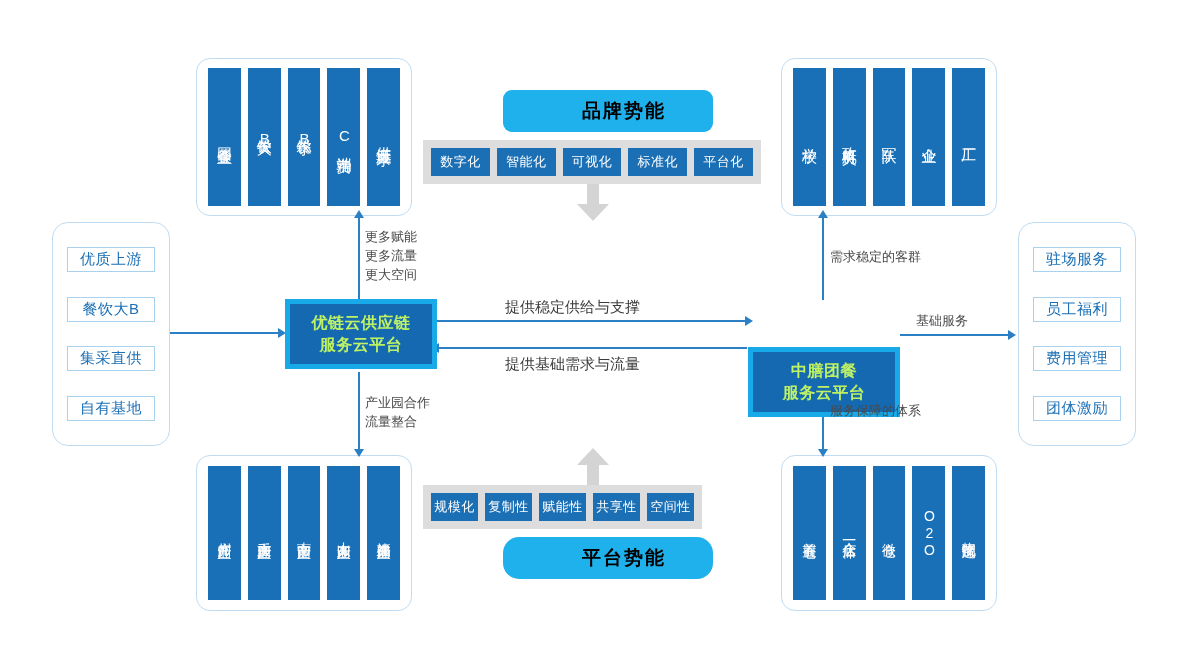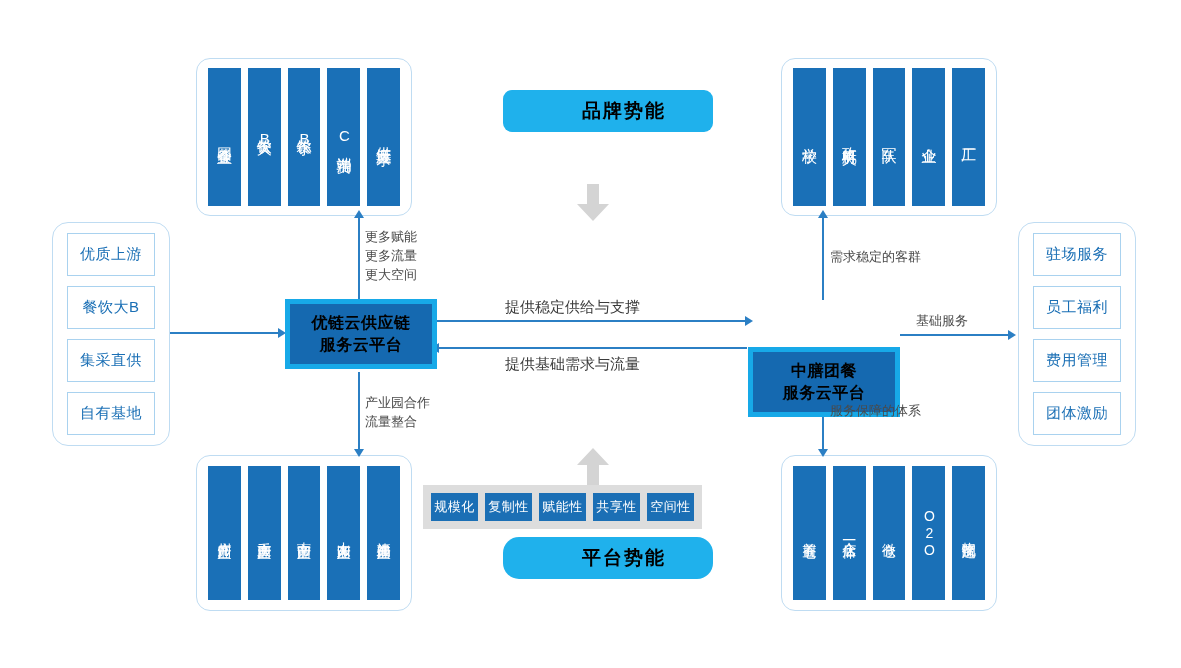--- a/index.html
+++ b/index.html
@@ -55,21 +55,21 @@
     border-radius:16px;
     background:#fff;
     box-sizing:border-box;
     display:flex;
     flex-direction:column;
     align-items:center;
     justify-content:space-evenly;
   }
   .scell{
     width:88px;
-    height:43px;
+    height:25px;
     border:1px solid #a9d2ef;
     box-sizing:border-box;
     display:flex;
     align-items:center;
     justify-content:center;
     color:#1a6fb5;
     font-size:15px;
     letter-spacing:.5px;
     background:#fff;
   }
@@ -81,21 +81,21 @@
     padding:5px;
     box-sizing:border-box;
   }
   .cnode .inner{
     width:100%;height:100%;
     background:#1569b0;
     display:flex;
     flex-direction:column;
     align-items:center;
     justify-content:center;
-    color:#000000;
+    color:#bef264;
     font-weight:bold;
     font-size:16px;
     line-height:1.38;
     letter-spacing:.5px;
   }
 
   
   .badge{
     position:absolute;
     background:#1fb1ec;
@@ -263,20 +263,37 @@
         <span>费用管理</span>
       </div>
     <div class="scell">
         <span>团体激励</span>
       </div>
   </div>
 
   <div class="badge" style="left:503px;top:90px;width:178px;height:42px;">
     <span>品牌势能</span>
   </div>
+  <div class="tagbar" style="left:423px;top:140px;width:338px;height:44px;">
+    <div class="tag">
+        <span>数字化</span>
+      </div>
+    <div class="tag">
+        <span>智能化</span>
+      </div>
+    <div class="tag">
+        <span>可视化</span>
+      </div>
+    <div class="tag">
+        <span>标准化</span>
+      </div>
+    <div class="tag">
+        <span>平台化</span>
+      </div>
+  </div>
 
   <svg class="fatarrow" style="left:576px;top:184px;" width="34" height="38" viewBox="0 0 34 38">
     <polygon points="11,0 23,0 23,20 33,20 17,37 1,20 11,20" fill="#d4d4d4"></polygon>
   </svg>
 
   <svg class="fatarrow" style="left:576px;top:448px;" width="34" height="38" viewBox="0 0 34 38">
     <polygon points="17,0 33,17 23,17 23,37 11,37 11,17 1,17" fill="#d4d4d4"></polygon>
   </svg>
   <div class="tagbar" style="left:423px;top:485px;width:279px;height:44px;">
     <div class="tag">

